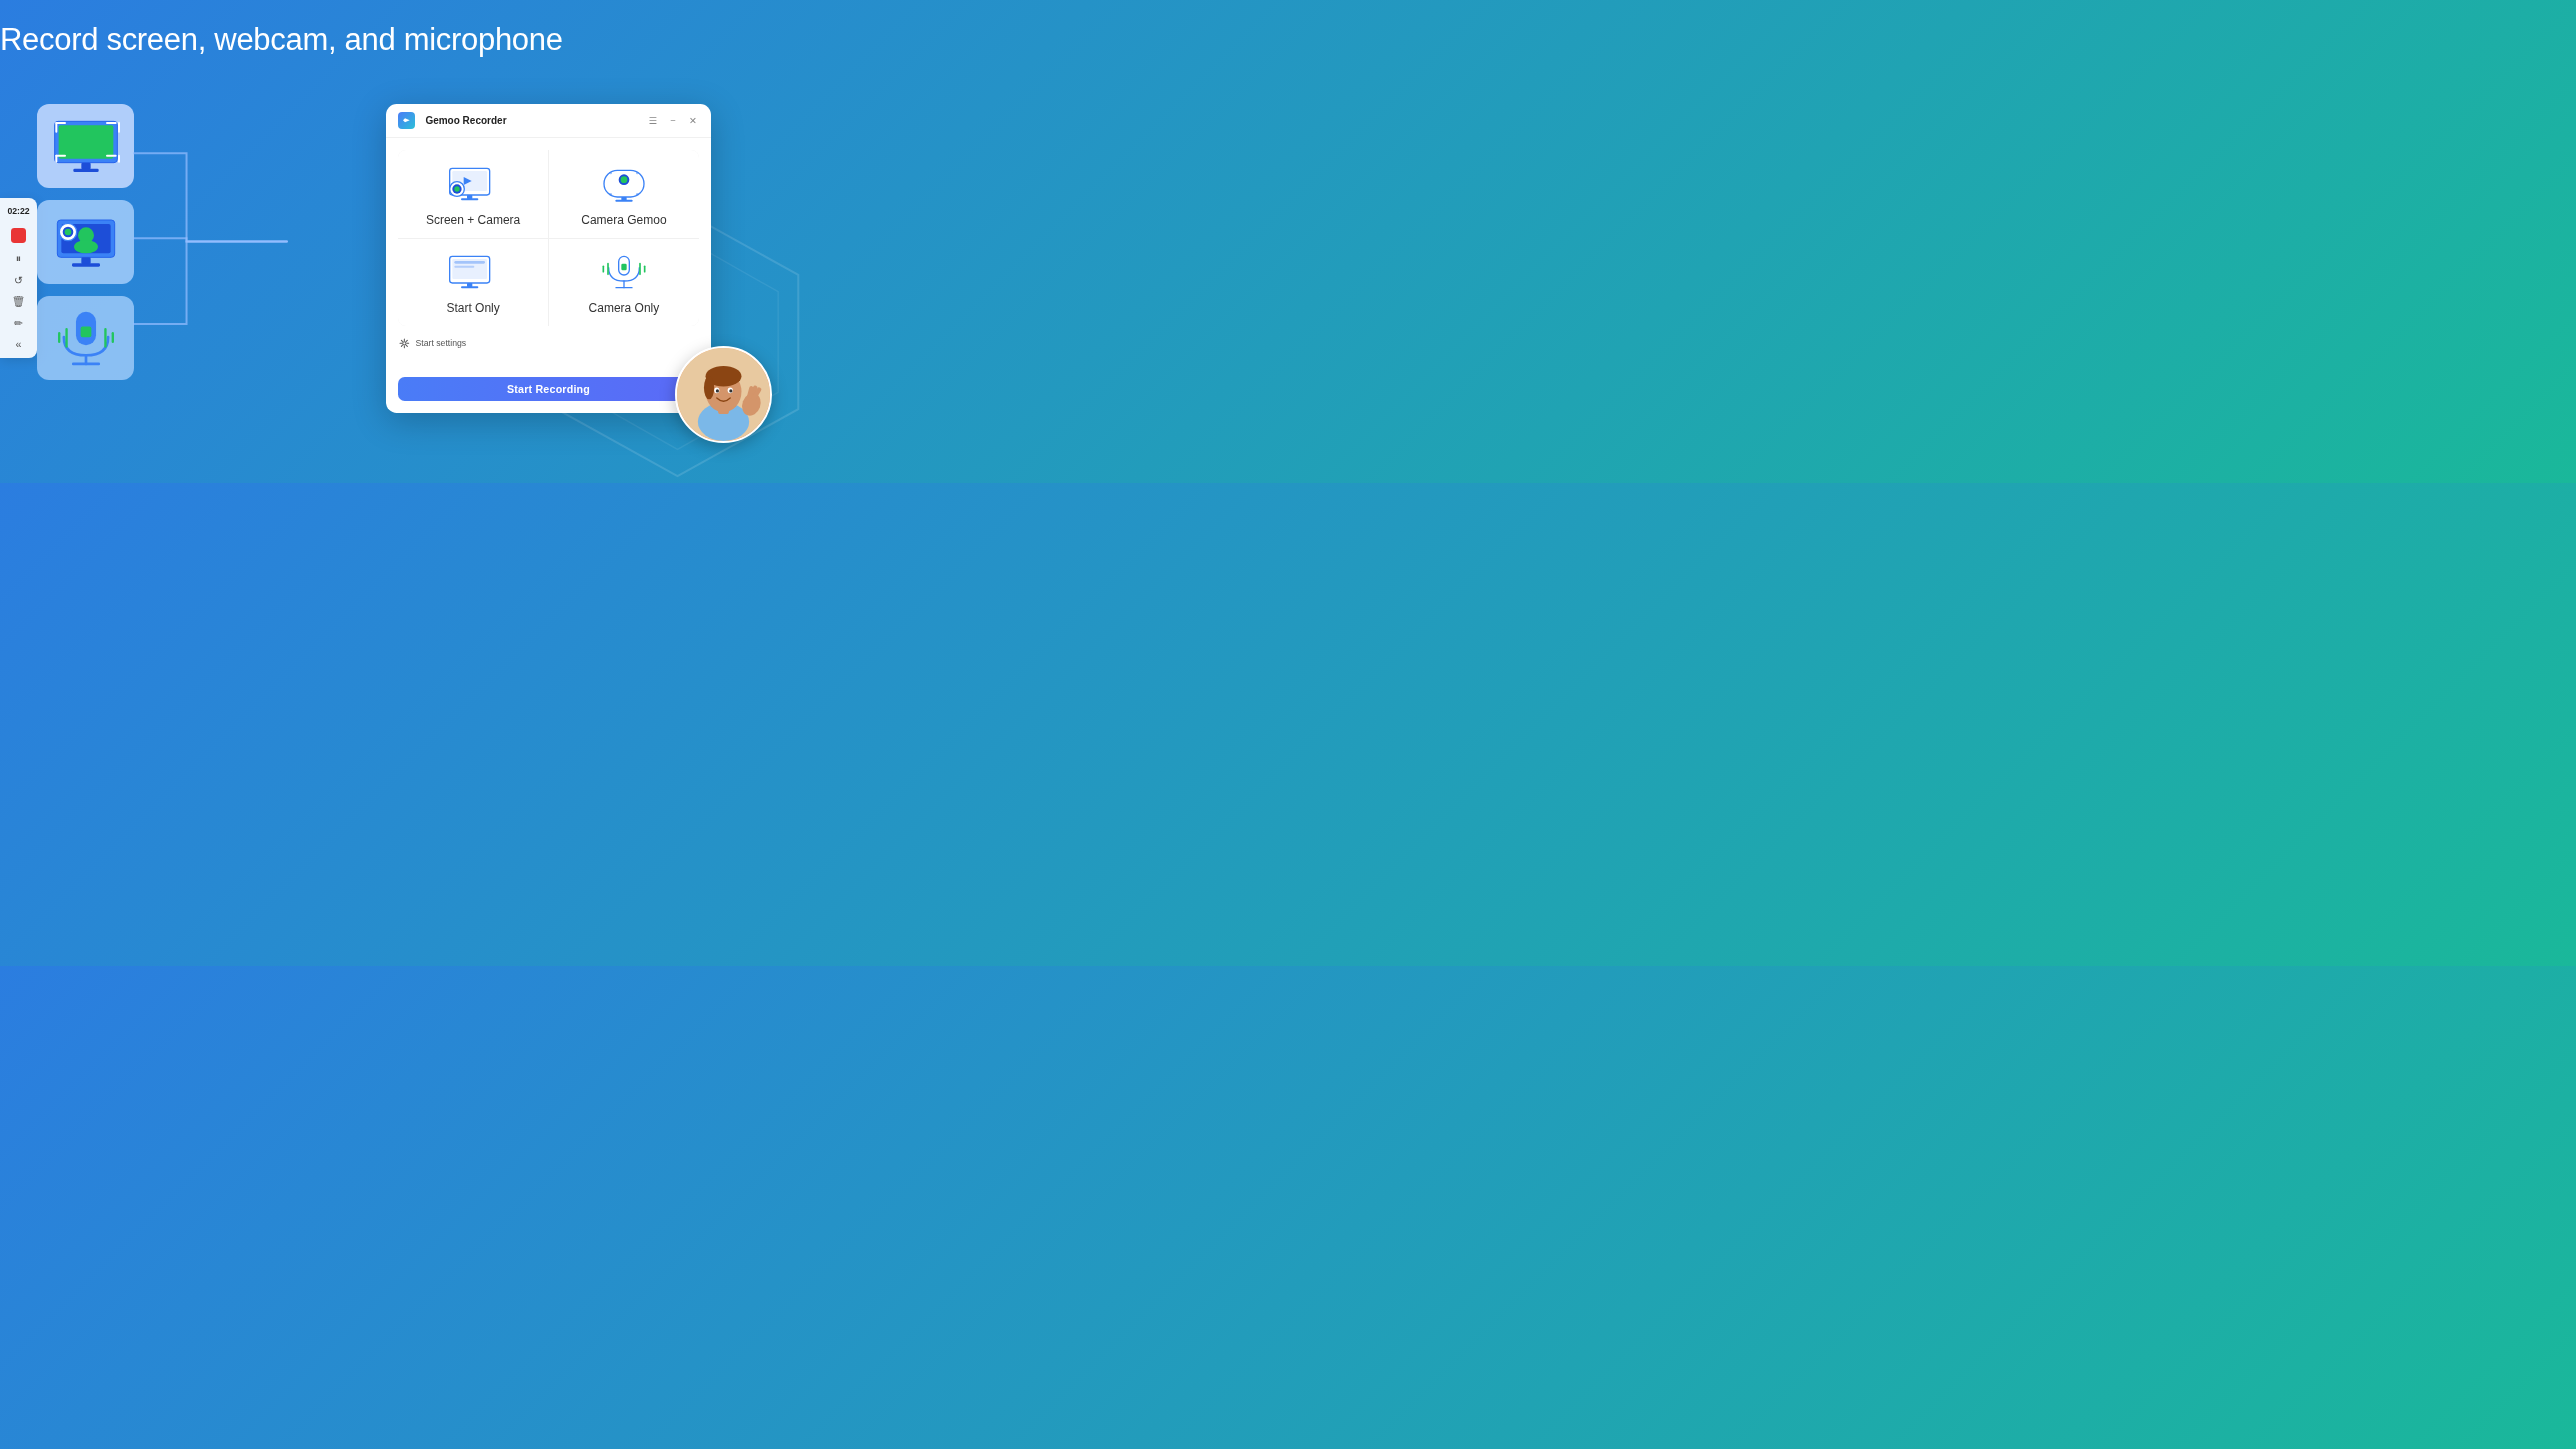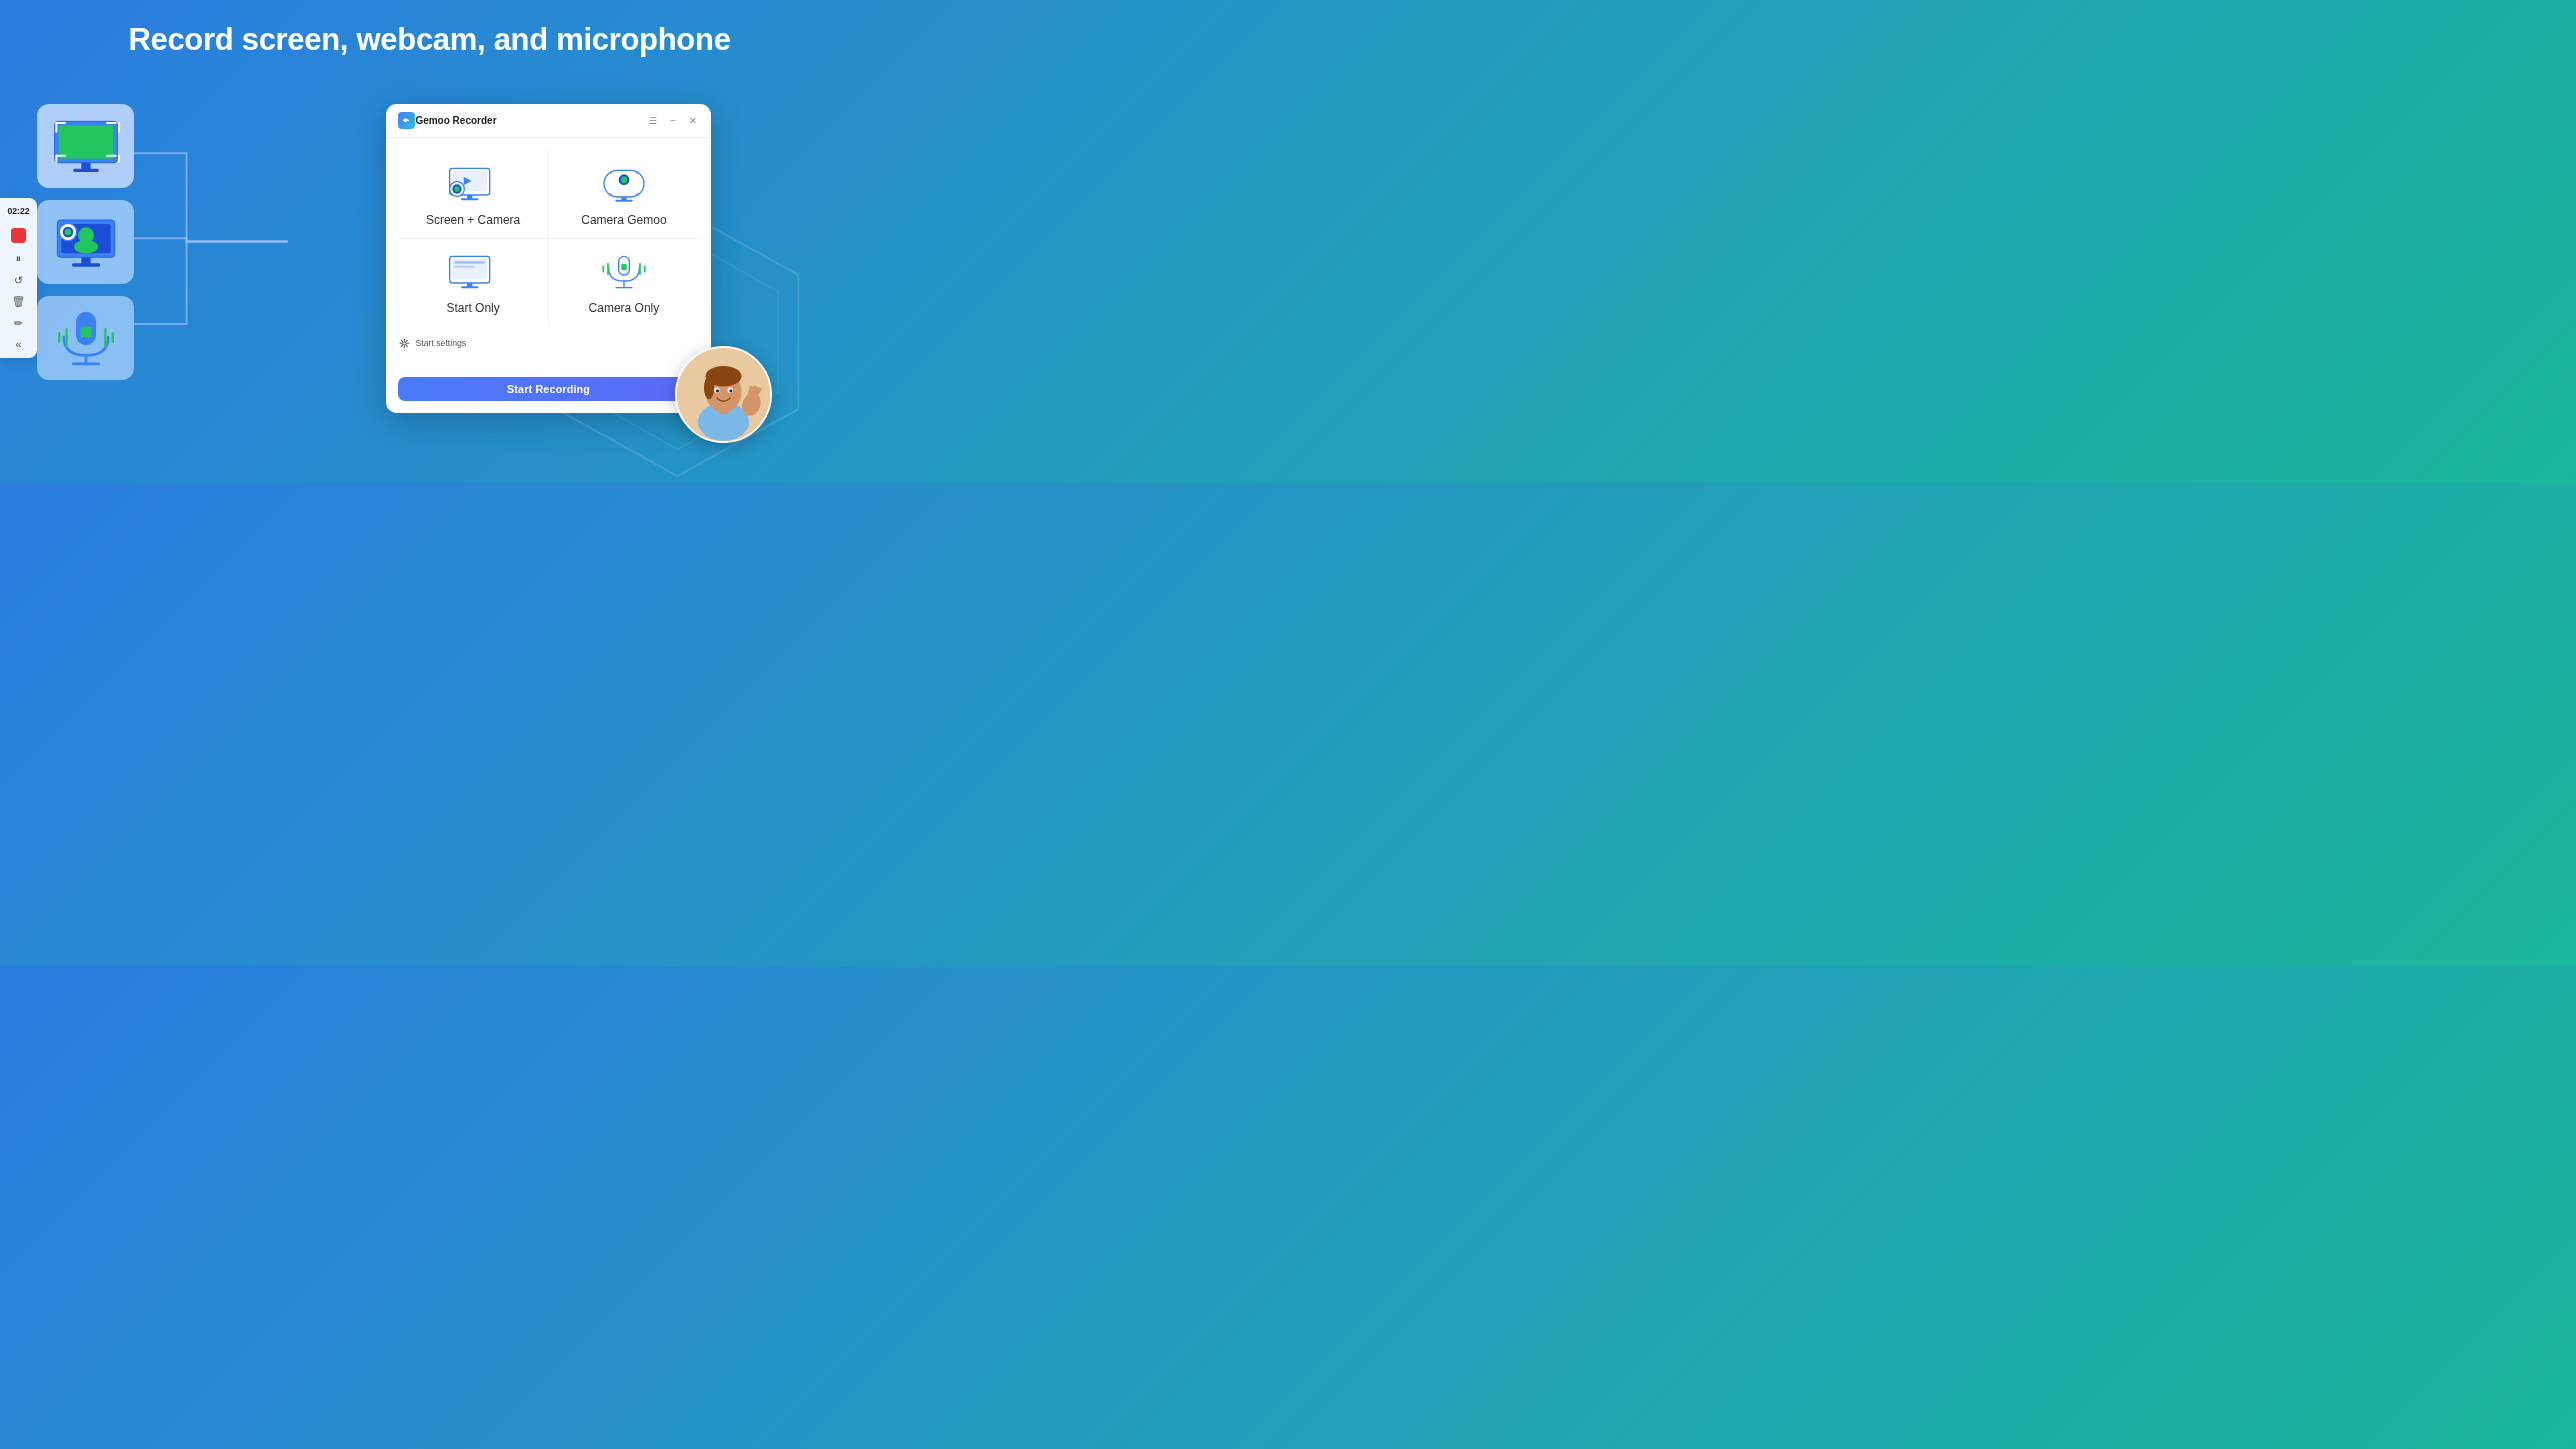--- a/index.html
+++ b/index.html
@@ -18,24 +18,24 @@
       position: absolute;
       right: 54px;
       bottom: 0;
       width: 255px;
       height: 282px;
       opacity: 0.25;
     }
 
     
     .page-title {
-      text-align: center;
+      text-align: left;
       color: #fff;
       font-size: 31px;
-      font-weight: 700;
+      font-weight: 400;
       padding-top: 21.5px;
       letter-spacing: -0.3px;
     }
 
     
     .left-panel {
       position: absolute;
       left: 37px;
       top: 104px;
       display: flex;
@@ -105,21 +105,21 @@
       box-shadow: 0 8px 34px rgba(0,0,0,0.22);
       overflow: hidden;
     }
 
     
     .title-bar {
       display: flex;
       align-items: center;
       padding: 8px 12px;
       border-bottom: 0.7px solid #f0f0f0;
-      gap: 0;
+      gap: 10px;
     }
 
     .app-logo {
       width: 17.4px;
       height: 17.4px;
       background: linear-gradient(135deg, #4a7cf7, #2bc0d8);
       border-radius: 4px;
       display: flex;
       align-items: center;
       justify-content: center;

